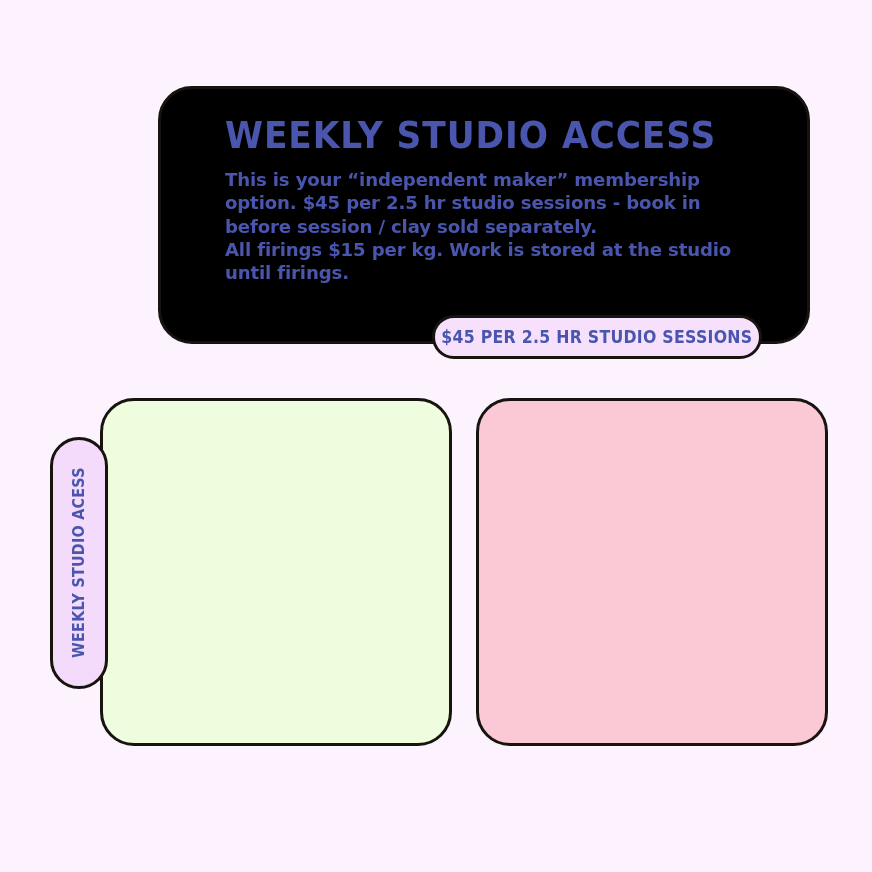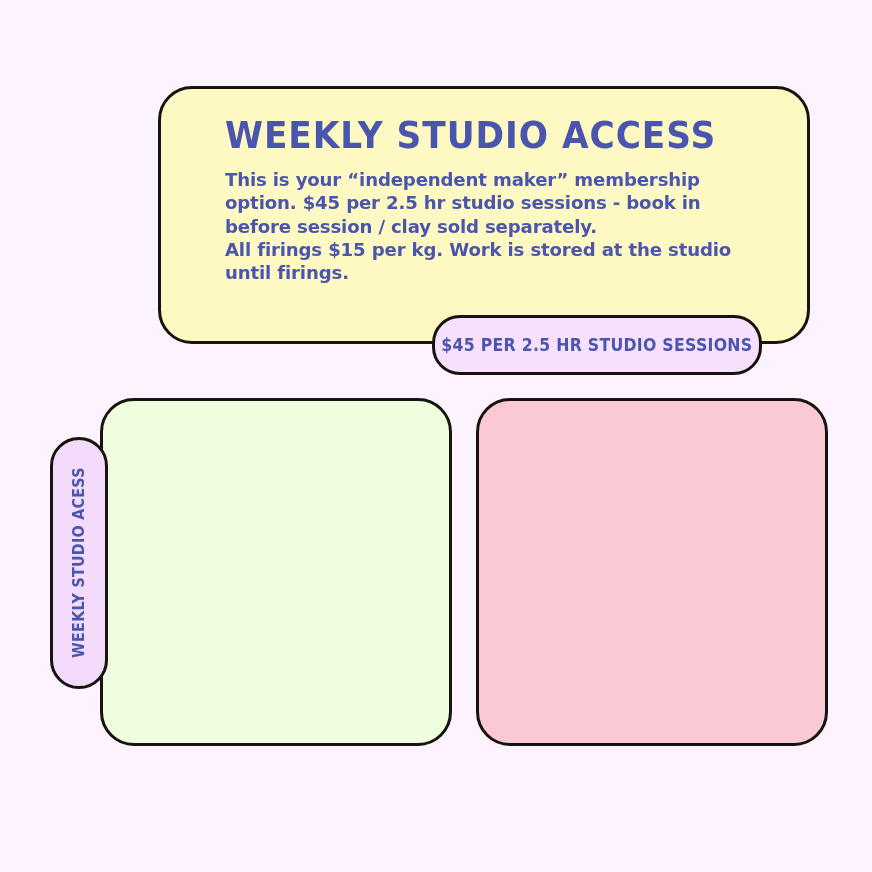--- a/index.html
+++ b/index.html
@@ -28,21 +28,21 @@
     border: 3px solid #17130f;
     border-radius: 34px;
   }
 
   
   #hero-card {
     left: 158px;
     top: 86px;
     width: 652px;
     height: 258px;
-    background: #fef9c3;
+    background: #000000;
     z-index: 2;
   }
 
   .hero-inner {
     position: absolute;
     left: 64px;
     top: 28px;
     right: 40px;
   }
 
@@ -98,21 +98,21 @@
     letter-spacing: 1px;
     transform: scaleX(0.92);
   }
 
   
   #price-badge {
     position: absolute;
     left: 432px;
     top: 315px;
     width: 330px;
-    height: 60px;
+    height: 44px;
     background: #F6E0FB;
     border: 3px solid #17130f;
     border-radius: 28px;
     display: flex;
     align-items: center;
     justify-content: center;
     z-index: 5;
   }
 
   .badge-text {

